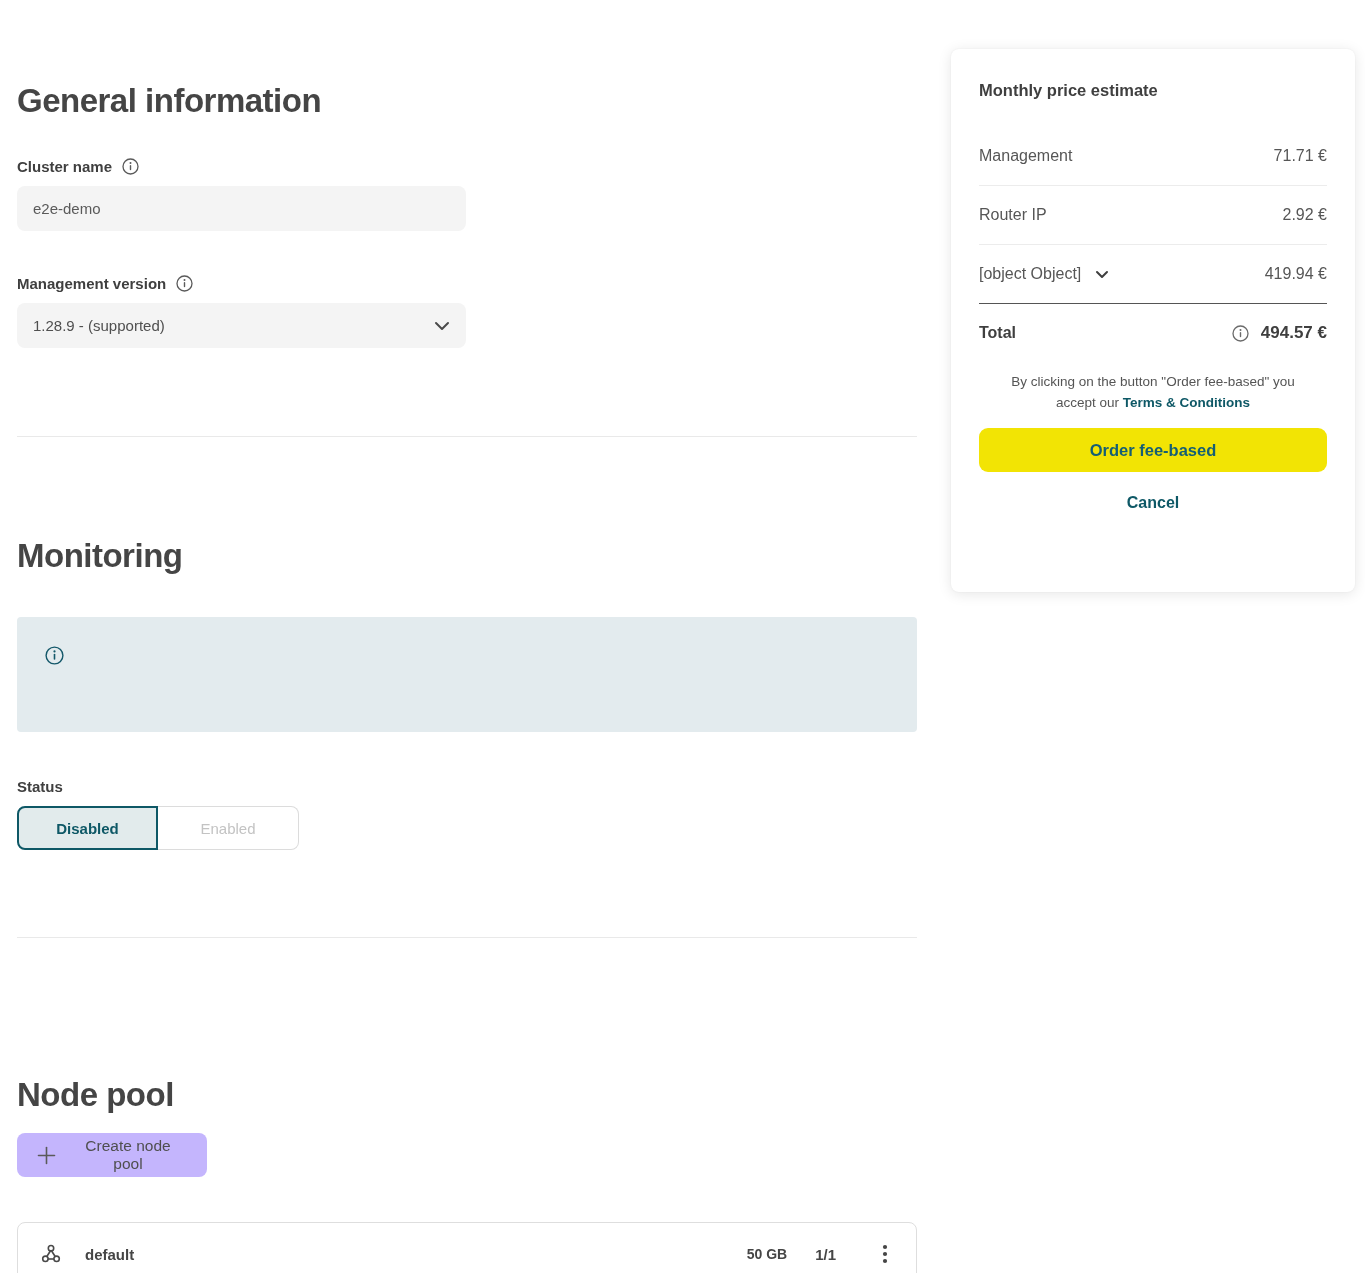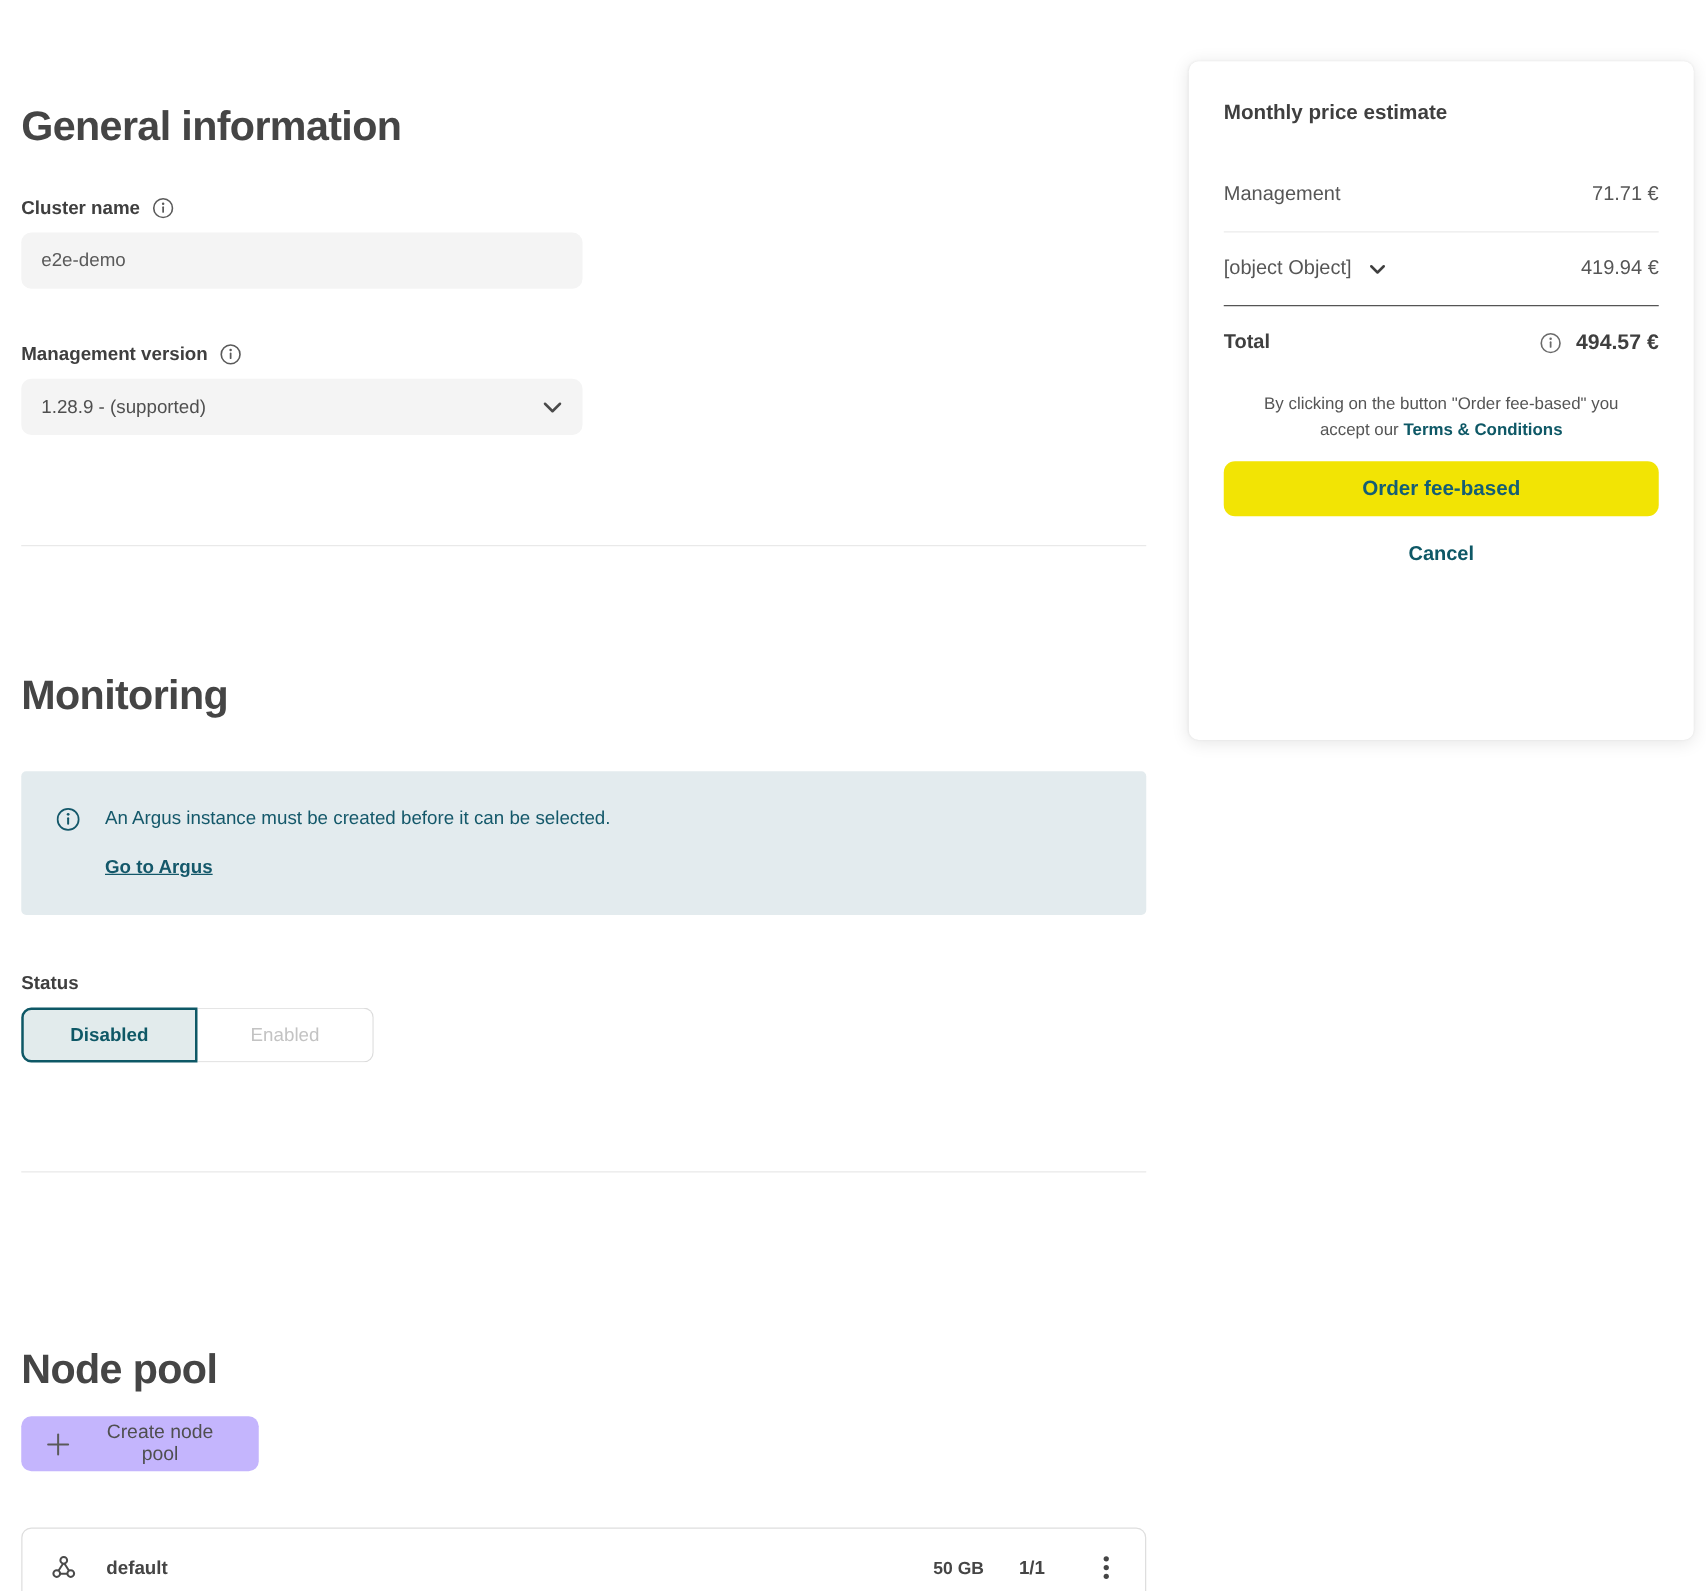--- a/index.html
+++ b/index.html
@@ -301,24 +301,20 @@
   <h1 class="abs section-title" id="title-monitoring">Monitoring</h1>
 
   <div class="abs alert">
     <span class="info-icon" style="margin-top:1px;">
       <svg width="19" height="19" viewBox="0 0 19 19">
           <circle cx="9.5" cy="9.5" r="8.4" fill="none" stroke="#14586a" stroke-width="1.4"></circle>
           <circle cx="9.5" cy="5.4" r="1.1" fill="#14586a"></circle>
           <rect x="8.7" y="7.7" width="1.6" height="6" rx="0.8" fill="#14586a"></rect>
         </svg>
     </span>
-    <div class="alert-text-col">
-      <span class="alert-text">An Argus instance must be created before it can be selected.</span>
-      <a class="alert-link">Go to Argus</a>
-    </div>
   </div>
 
   <div class="abs field-label-row" id="label-status">
     <span class="field-label">Status</span>
   </div>
   <div class="abs toggle-group">
     <div class="toggle-option toggle-selected">Disabled</div>
     <div class="toggle-option toggle-unselected">Enabled</div>
   </div>
 
@@ -363,20 +359,24 @@
     </button>
   </div>
 
   <aside class="abs price-card">
     <div class="price-title">Monthly price estimate</div>
 
     <div class="price-rows">
       <div class="price-row">
         <span class="price-row-label">Management</span>
         <span>71.71 €</span>
+      </div>
+      <div class="price-row">
+        <span class="price-row-label">Router IP</span>
+        <span>2.92 €</span>
       </div>
       <div class="price-row expandable-row">
         <span class="price-row-label">
           <span>[object Object]</span>
           <span class="info-icon">
             <svg width="14" height="9" viewBox="0 0 14 9">
                 <polyline points="2,2 7,7 12,2" fill="none" stroke="#3f3f3f" stroke-width="2" stroke-linecap="round" stroke-linejoin="round"></polyline>
               </svg>
           </span>
         </span>

